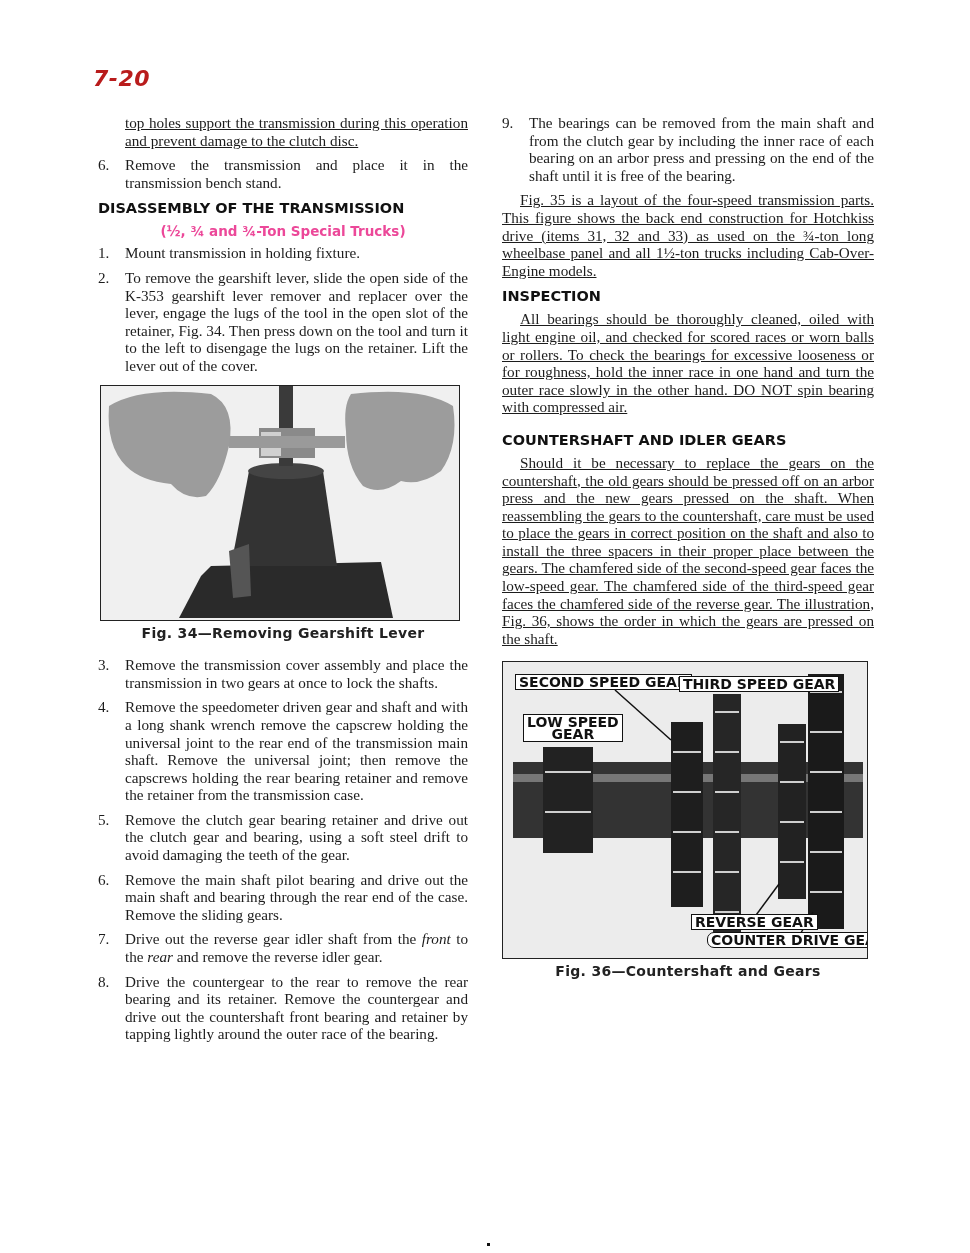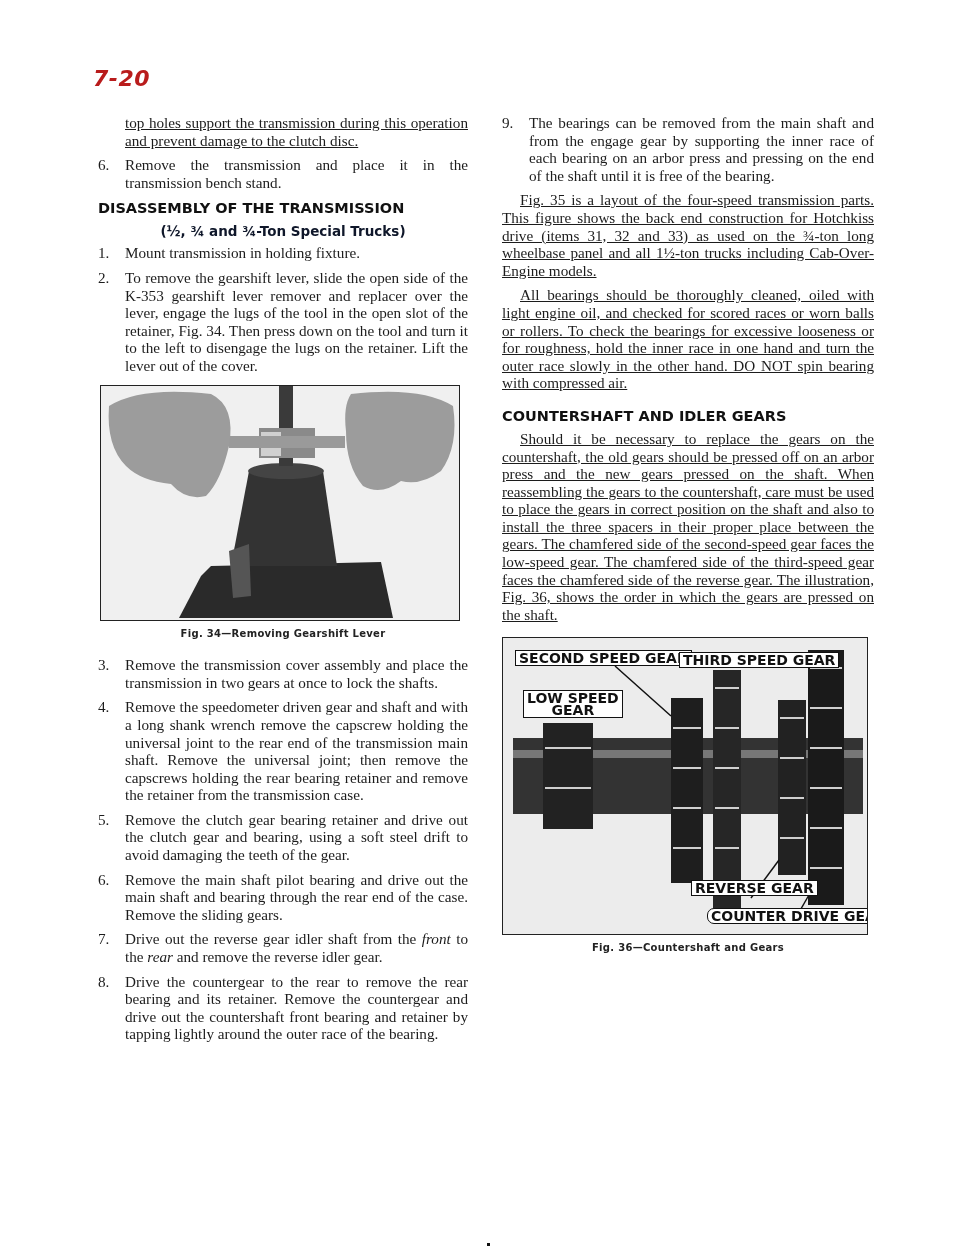--- a/index.html
+++ b/index.html
@@ -24,30 +24,30 @@
   .item .num { width: 27px; flex: 0 0 27px; }
   .item .txt { flex: 1; text-align: justify; }
   .heading {
     font-family: "DejaVu Sans", "Liberation Sans", sans-serif;
     font-weight: bold; text-align: left; font-size: 14.5px; line-height: 20px;
     margin: 6px 0 4px 0; color: #111;
   }
   .subheading {
     font-family: "DejaVu Sans", "Liberation Sans", sans-serif;
     font-weight: bold; text-align: center; font-size: 13.5px; line-height: 18px;
-    margin: 0 0 4px 0; color: #0f172a;
+    margin: 0 0 4px 0; color: #ec4899;
   }
   .figure-photo {
     border: 1.5px solid #222; background: #f3f3f3; position: relative; overflow: hidden;
   }
   .fig34 { width: 358px; height: 234px; margin: 10px 0 4px 2px; }
   .fig36 { width: 364px; height: 296px; margin: 14px 0 4px 0; }
   .caption {
     font-family: "DejaVu Sans", "Liberation Sans", sans-serif;
-    font-weight: bold; font-size: 10px; text-align: center; margin: 4px 0 14px 0;
+    font-weight: bold; font-size: 14px; text-align: center; margin: 4px 0 14px 0;
     color: #222; letter-spacing: 0.3px;
   }
   .callout {
     position: absolute; background: #fff; border: 1.5px solid #111;
     font-family: "DejaVu Sans", "Liberation Sans", sans-serif; font-weight: bold;
     font-size: 14px; line-height: 12px; padding: 1px 3px; color: #111; white-space: nowrap;
   }
   em { font-style: italic; }
   .dot { position: absolute; left: 487px; top: 1243px; width: 3px; height: 3px; background: #111; }
 </style>
@@ -123,24 +123,25 @@
   </div>
   <div class="item">
     <span class="num">8.</span>
     <span class="txt">Drive the countergear to the rear to remove the rear bearing and its retainer. Remove the countergear and drive out the countershaft front bearing and retainer by tapping lightly around the outer race of the bearing.</span>
   </div>
 </div>
 
 <div class="col col-right">
   <div class="item">
     <span class="num">9.</span>
-    <span class="txt">The bearings can be removed from the main shaft and from the engage gear by supporting the inner race of each bearing on an arbor press and pressing on the end of the shaft until it is free of the bearing.</span>
+    <span class="txt">The bearings can be removed from the main shaft and from the clutch gear by including the inner race of each bearing on an arbor press and pressing on the end of the shaft until it is free of the bearing.</span>
   </div>
   <p class="indent">Fig. 35 is a layout of the four-speed transmission parts. This figure shows the back end construction for Hotchkiss drive (items 31, 32 and 33) as used on the ¾-ton long wheelbase panel and all 1½-ton trucks including Cab-Over-Engine models.</p>
 
+  <div class="heading">INSPECTION</div>
   <p class="indent">All bearings should be thoroughly cleaned, oiled with light engine oil, and checked for scored races or worn balls or rollers. To check the bearings for excessive looseness or for roughness, hold the inner race in one hand and turn the outer race slowly in the other hand. DO NOT spin bearing with compressed air.</p>
 
   <div class="heading" style="margin-top:14px">COUNTERSHAFT AND IDLER GEARS</div>
   <p class="indent">Should it be necessary to replace the gears on the countershaft, the old gears should be pressed off on an arbor press and the new gears pressed on the shaft. When reassembling the gears to the countershaft, care must be used to place the gears in correct position on the shaft and also to install the three spacers in their proper place between the gears. The chamfered side of the second-speed gear faces the low-speed gear. The chamfered side of the third-speed gear faces the chamfered side of the reverse gear. The illustration, Fig. 36, shows the order in which the gears are pressed on the shaft.</p>
 
   <div class="figure-photo fig36">
     <svg width="364" height="296" viewBox="0 0 364 296">
       <rect x="0" y="0" width="364" height="296" fill="#ececec"></rect>
 
       <rect x="10" y="100" width="350" height="76" fill="#333"></rect>
@@ -186,19 +187,19 @@
         <line x1="248" y1="260" x2="276" y2="222"></line>
         <line x1="295" y1="276" x2="310" y2="250"></line>
       </g>
     </svg>
     <div class="callout" style="left:12px; top:12px;">SECOND SPEED GEAR</div>
     <div class="callout" style="left:176px; top:14px;">THIRD SPEED GEAR</div>
     <div class="callout" style="left:20px; top:52px; text-align:center;">
       <div>LOW SPEED</div>
       <div>GEAR</div>
     </div>
-    <div class="callout" style="left:188px; top:242px;">REVERSE GEAR</div>
+    <div class="callout" style="left:188px; top:252px;">REVERSE GEAR</div>
     <div class="callout" style="left:204px; top:270px;border-radius:7px;">COUNTER DRIVE GEAR</div>
   </div>
   <div class="caption">Fig. 36—Countershaft and Gears</div>
 </div>
 
 <div class="dot"></div>
 
 </body></html>

